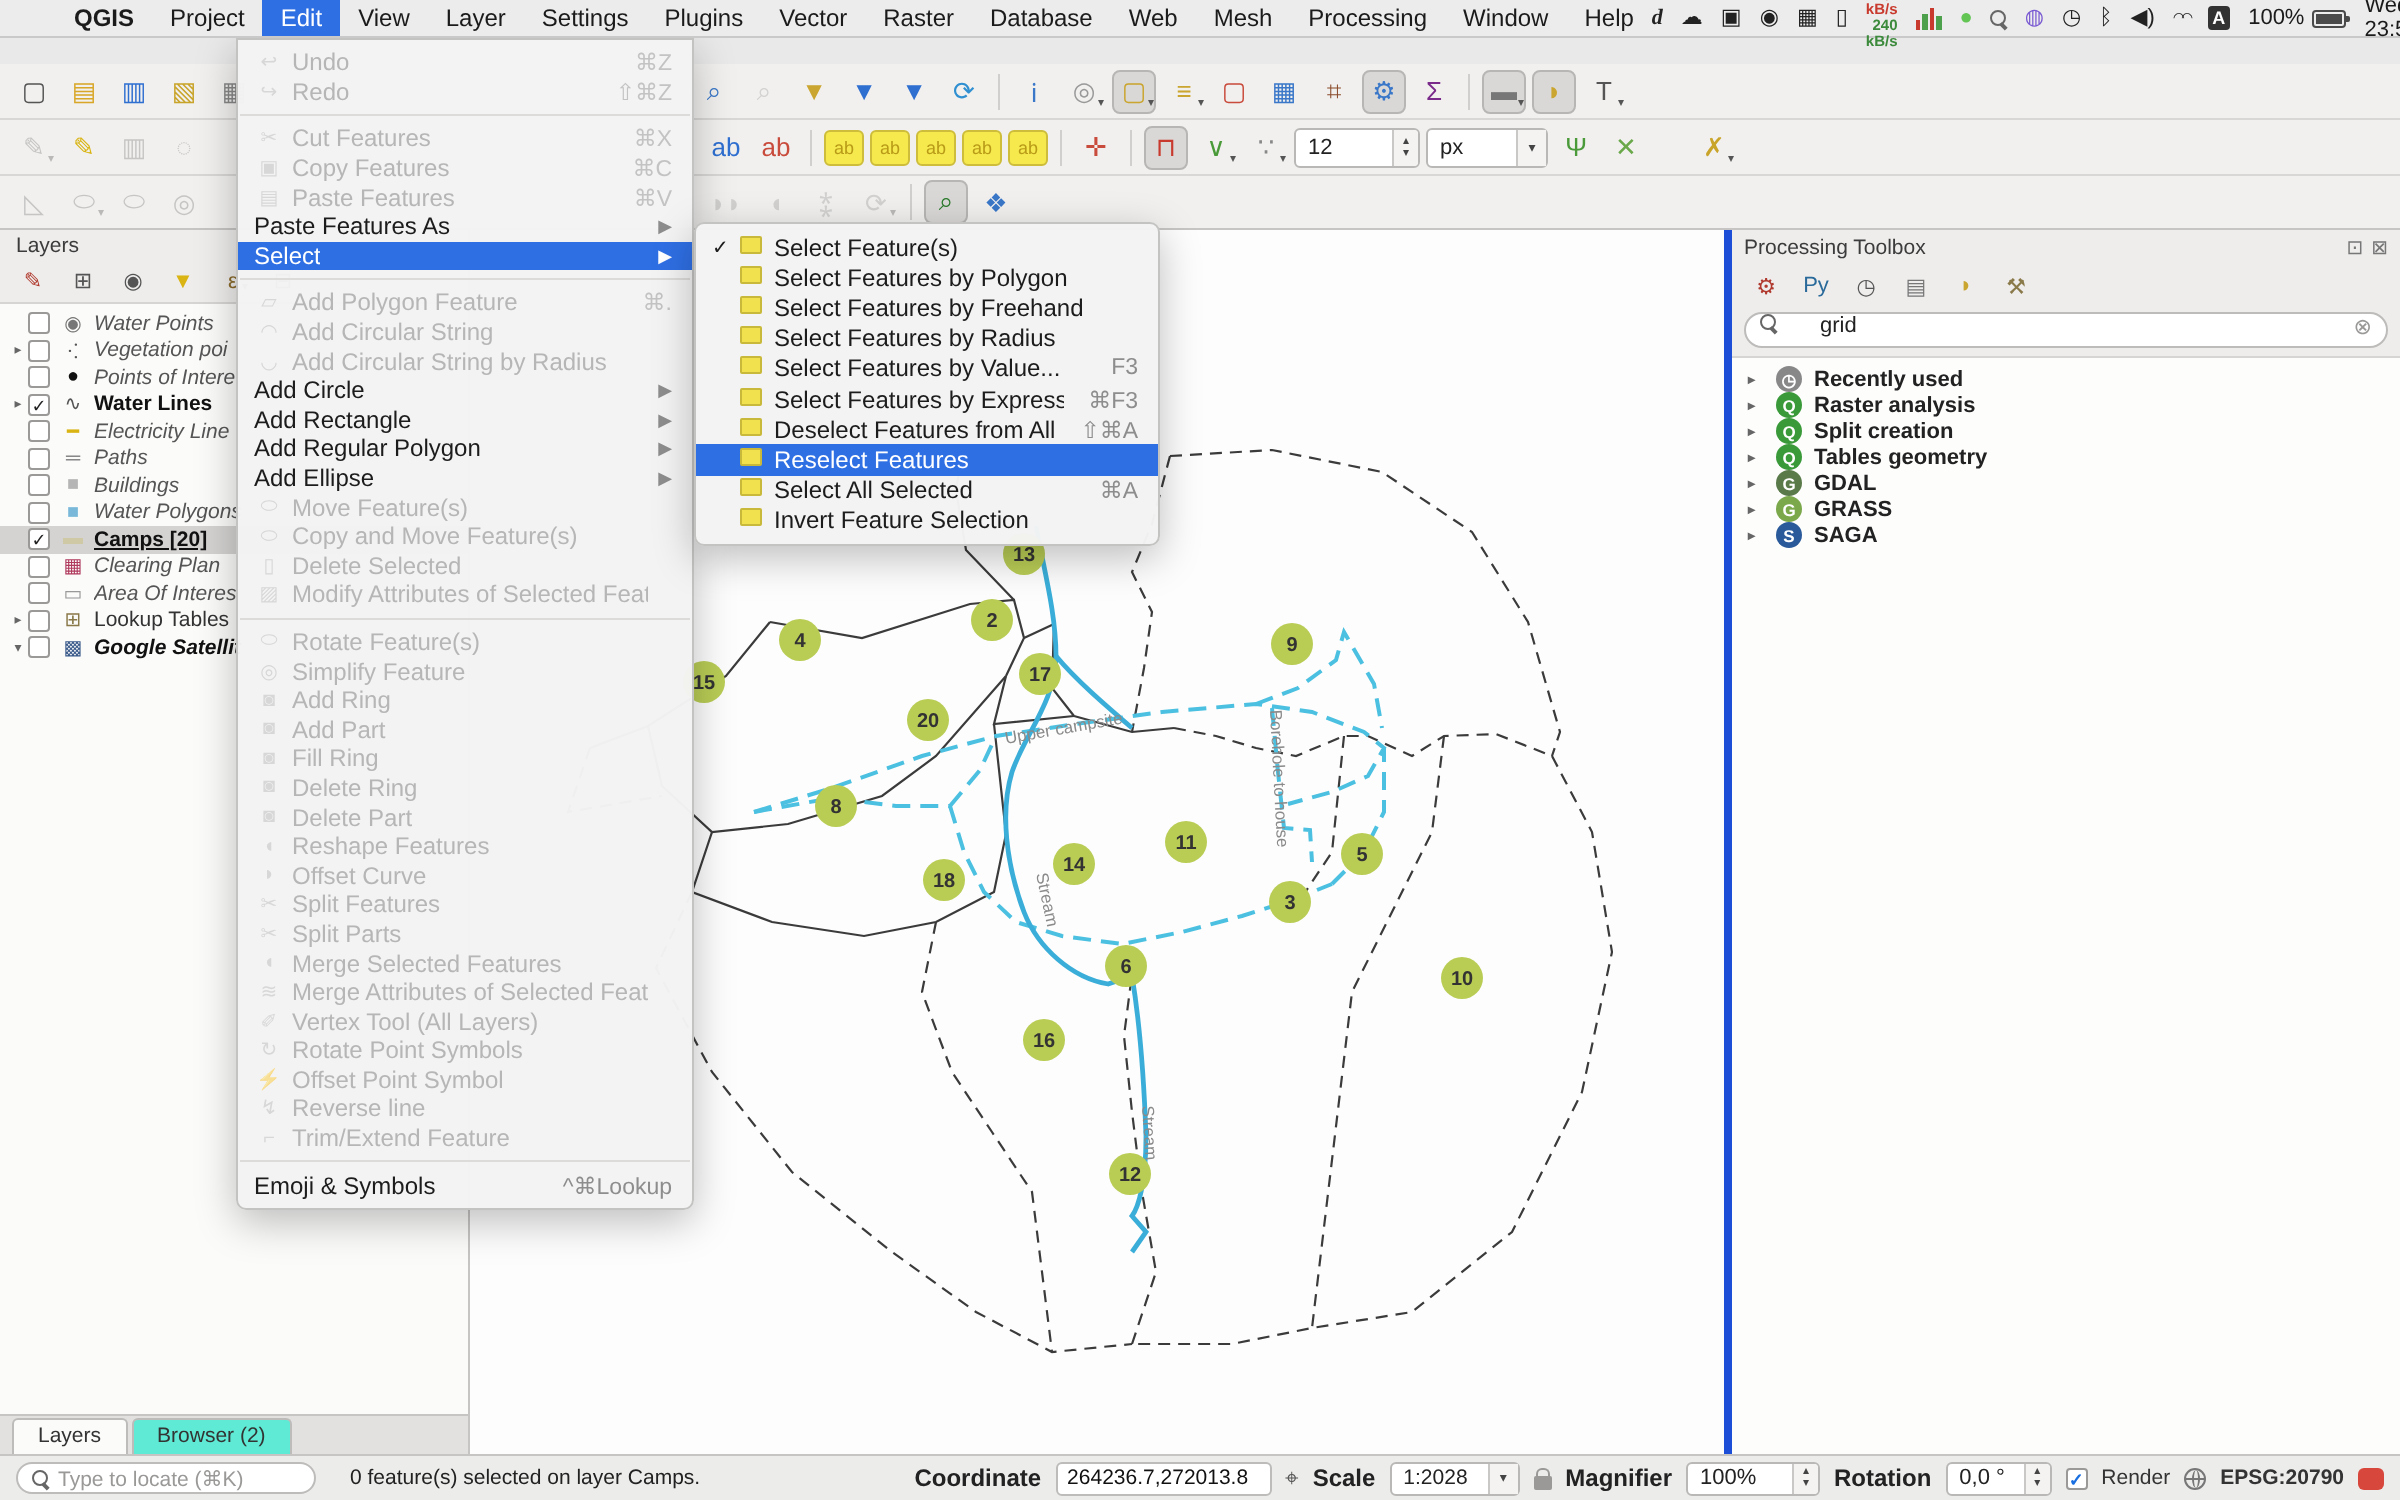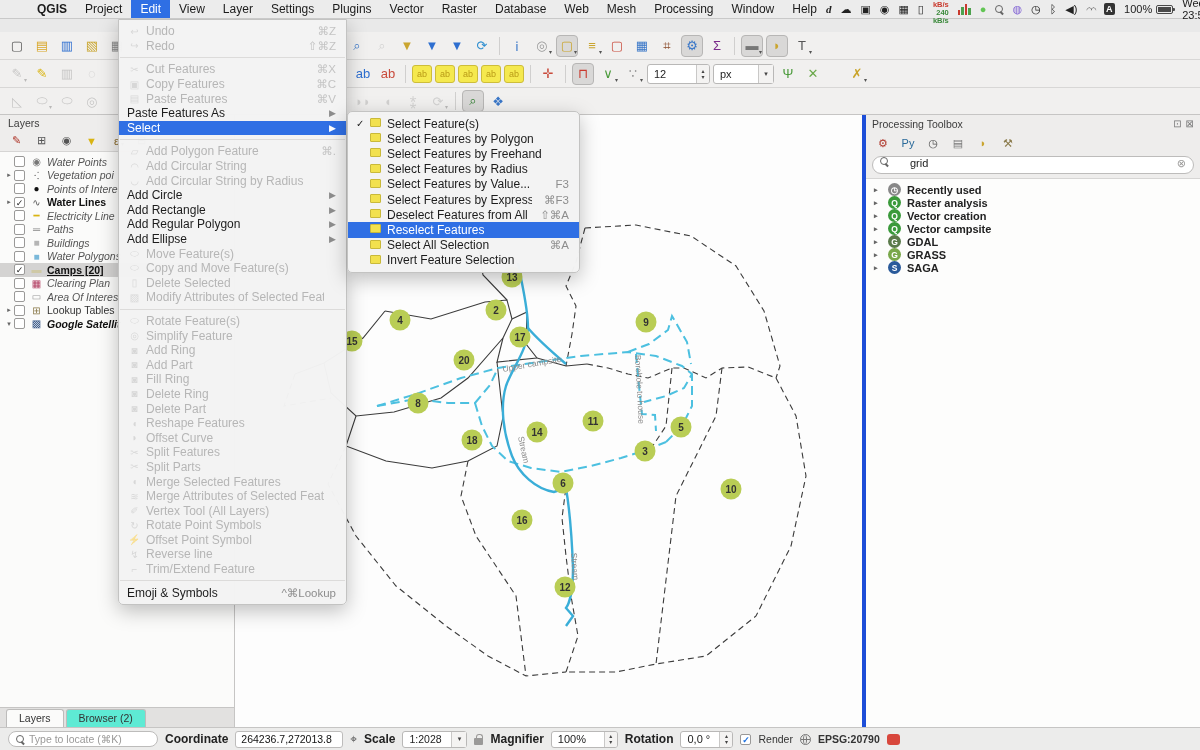--- a/index.html
+++ b/index.html
@@ -529,26 +529,26 @@
             <span>Recently used</span>
           </div>
           <div class="rrow">
             <span class="tw">▸</span>
             <span class="gic" style="background: rgb(58, 154, 58);">Q</span>
             <span>Raster analysis</span>
           </div>
           <div class="rrow">
             <span class="tw">▸</span>
             <span class="gic" style="background: rgb(58, 154, 58);">Q</span>
-            <span>Vector creation</span>
+            <span>Split creation</span>
           </div>
           <div class="rrow">
             <span class="tw">▸</span>
             <span class="gic" style="background: rgb(58, 154, 58);">Q</span>
-            <span>Vector campsite</span>
+            <span>Tables geometry</span>
           </div>
           <div class="rrow">
             <span class="tw">▸</span>
             <span class="gic" style="background: rgb(90, 122, 74);">G</span>
             <span>GDAL</span>
           </div>
           <div class="rrow">
             <span class="tw">▸</span>
             <span class="gic" style="background: rgb(122, 168, 74);">G</span>
             <span>GRASS</span>
@@ -560,20 +560,21 @@
           </div>
         </div>
     </div>
   </div>
 
   <div class="statusbar">
     <div class="locate">
       <span class="css-mag"></span>
       <span>Type to locate (⌘K)</span>
     </div>
+    <div class="sb-msg">0 feature(s) selected on layer Camps.</div>
     <span class="sb-lab">Coordinate</span>
     <div class="sb-input" style="width:108px">264236.7,272013.8</div>
     <span style="font-size:12px;color:#555">⌖</span>
     <span class="sb-lab">Scale</span>
     <div class="combo sb-combo">
         <span class="val">1:2028</span>
         <span class="arr">▾</span>
       </div>
     <span class="padlock"></span>
     <span class="sb-lab">Magnifier</span>
@@ -829,21 +830,21 @@
       </div>
       <div class="mi hl" style="height: 15.2px;">
         <span class="mi-check"></span>
         <span class="mi-ico"><span class="yic"></span></span>
         <span class="mi-label">Reselect Features</span>
         <span class="mi-right"></span>
       </div>
       <div class="mi" style="height: 15.2px;">
         <span class="mi-check"></span>
         <span class="mi-ico"><span class="yic"></span></span>
-        <span class="mi-label">Select All Selection</span>
+        <span class="mi-label">Select All Selected</span>
         <span class="mi-right">⌘A</span>
       </div>
       <div class="mi" style="height: 15.2px; text-align: right;">
         <span class="mi-check"></span>
         <span class="mi-ico"><span class="yic"></span></span>
         <span class="mi-label">Invert Feature Selection</span>
         <span class="mi-right"></span>
       </div>
     </div>
 

